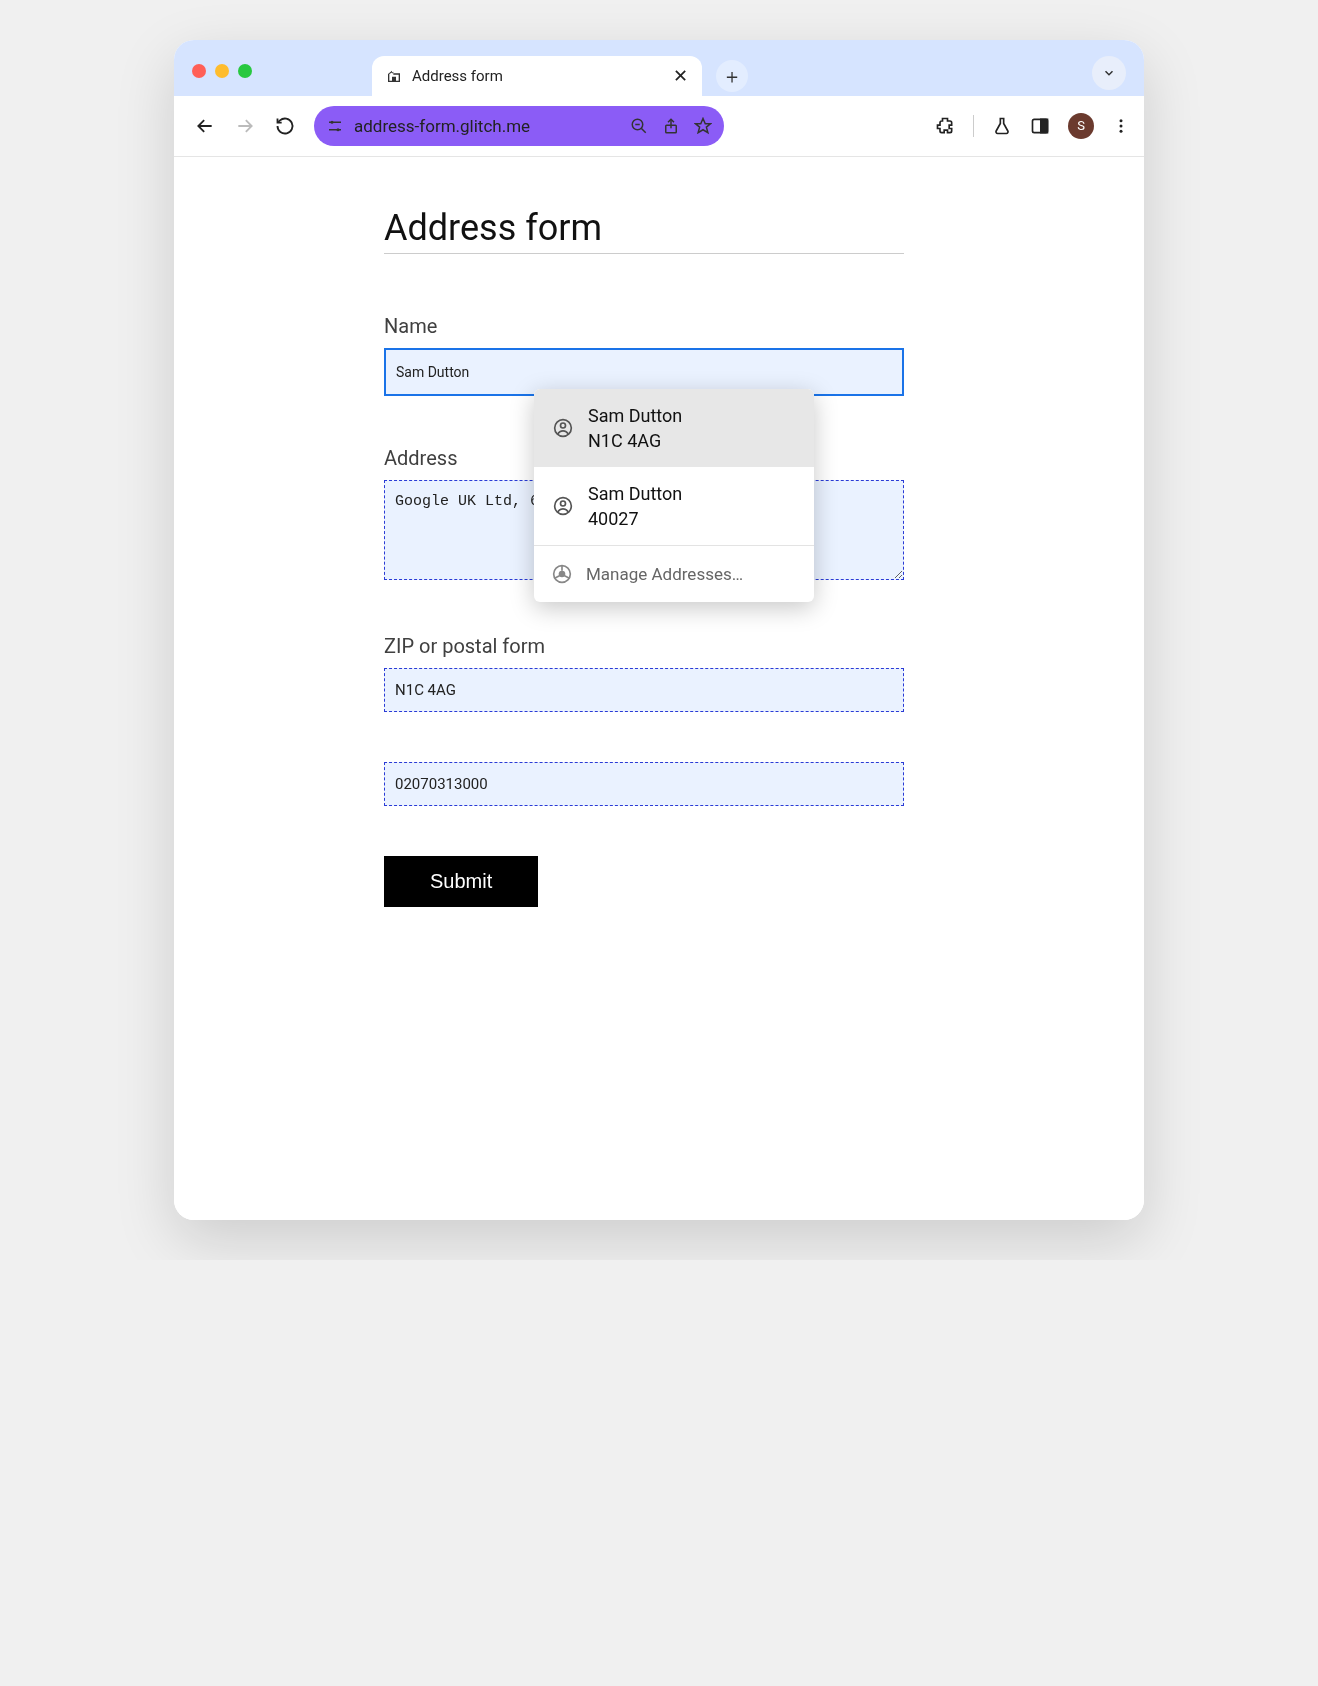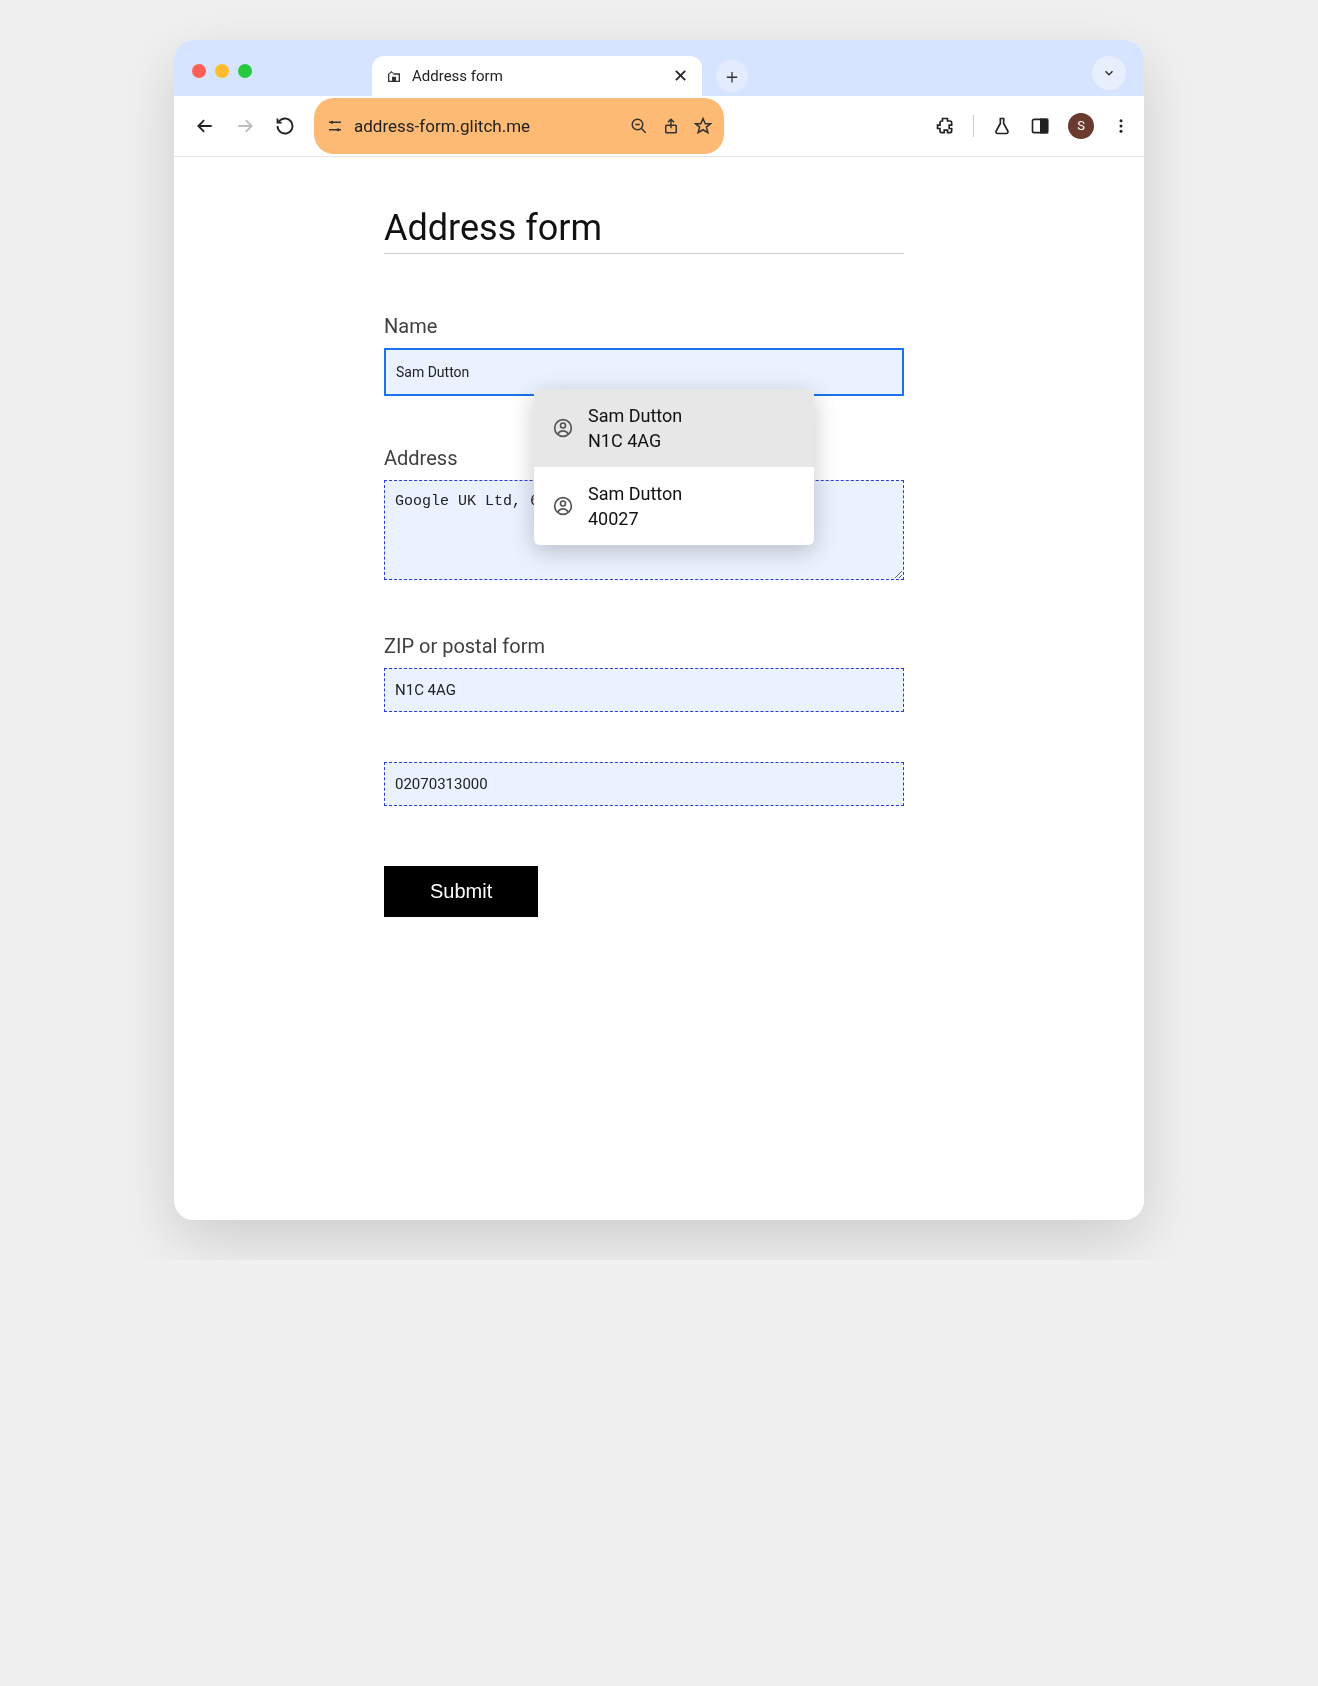--- a/index.html
+++ b/index.html
@@ -87,22 +87,22 @@
   }
   .nav-btn {
     width:34px;height:34px;
     display:flex;align-items:center;justify-content:center;
     color:#222;font-size:20px;
     border-radius:50%;
   }
   .nav-btn.disabled { color:#bbb; }
   .omnibox {
     flex: 0 0 auto;
-    height:56px;
-    background:#fdba74;
+    height:40px;
+    background:#8b5cf6;
     border-radius:20px;
     display:flex;align-items:center;
     padding: 0 12px;
     gap:10px;
     margin: 0 6px;
     min-width: 410px;
   }
   .omnibox .site-controls {
     font-size:18px;color:#333;
   }
@@ -179,21 +179,20 @@
     appearance:none;
     -webkit-appearance:none;
   }
   .select-caret {
     position:absolute; right:14px; top:50%; transform:translateY(-50%);
     pointer-events:none; color:#333;
   }
   .submit-btn {
     background:#000;color:#fff;border:none;
     font-size:20px;padding:14px 46px;cursor:pointer;
-    margin-top: 10px;
   }
   
   .autofill {
     position:absolute;
     left: 150px;
     top: 182px;
     width: 280px;
     background:#fff;
     border-radius: 6px;
     box-shadow: 0 6px 24px rgba(0,0,0,0.22);
@@ -391,18 +390,30 @@
                 <circle cx="12" cy="12" r="10"></circle>
                 <circle cx="12" cy="9" r="3"></circle>
                 <path d="M5.5 20c1.5-3 4-4.5 6.5-4.5s5 1.5 6.5 4.5"></path>
               </svg>
           </span>
           <div class="af-text">
             <div class="af-name">Sam Dutton</div>
             <div class="af-sub">40027</div>
           </div>
         </div>
+        <div class="af-manage">
+          <span>
+            <svg width="20" height="20" viewBox="0 0 24 24" fill="#888">
+                <circle cx="12" cy="12" r="10" fill="none" stroke="#888" stroke-width="2"></circle>
+                <circle cx="12" cy="12" r="4"></circle>
+                <line x1="12" y1="2" x2="12" y2="8" stroke="#888" stroke-width="2"></line>
+                <line x1="3" y1="17" x2="9" y2="14" stroke="#888" stroke-width="2"></line>
+                <line x1="21" y1="17" x2="15" y2="14" stroke="#888" stroke-width="2"></line>
+              </svg>
+          </span>
+          <span>Manage Addresses…</span>
+        </div>
       </div>
 
     </div>
   </div>
 
 </div>
 
 </body></html>

